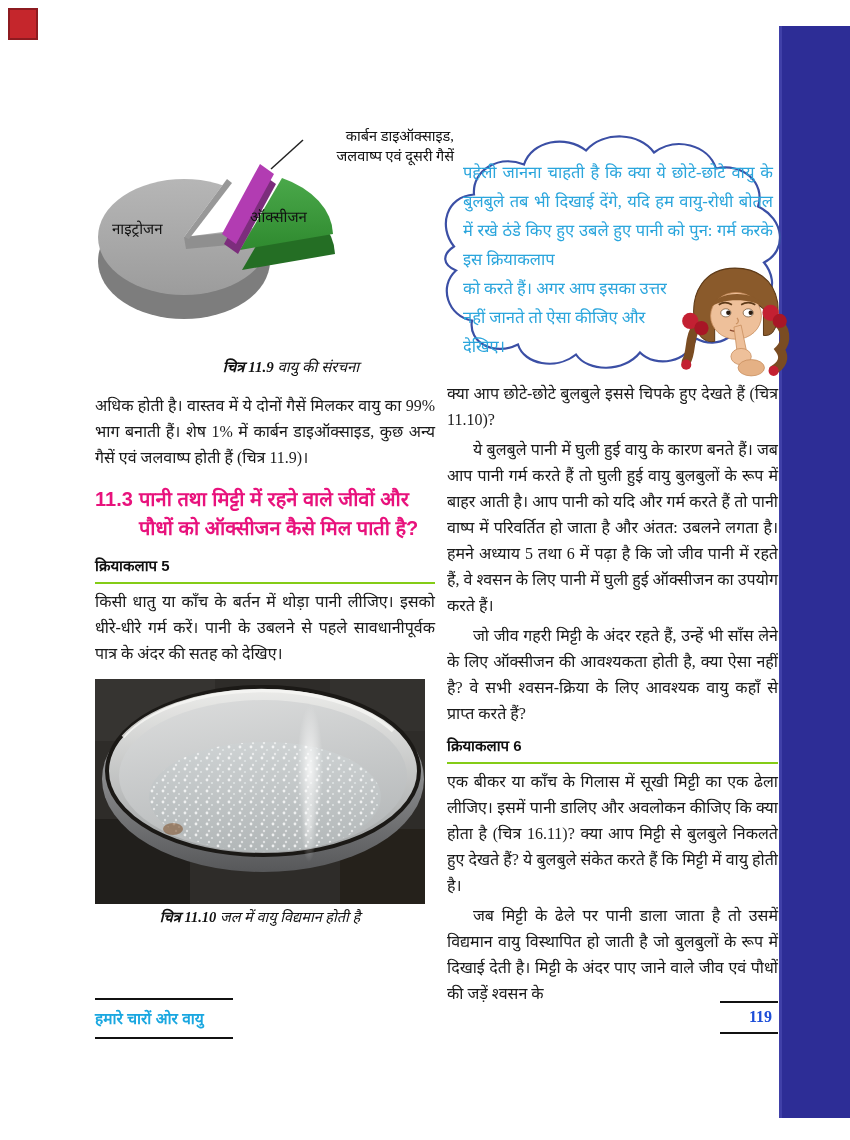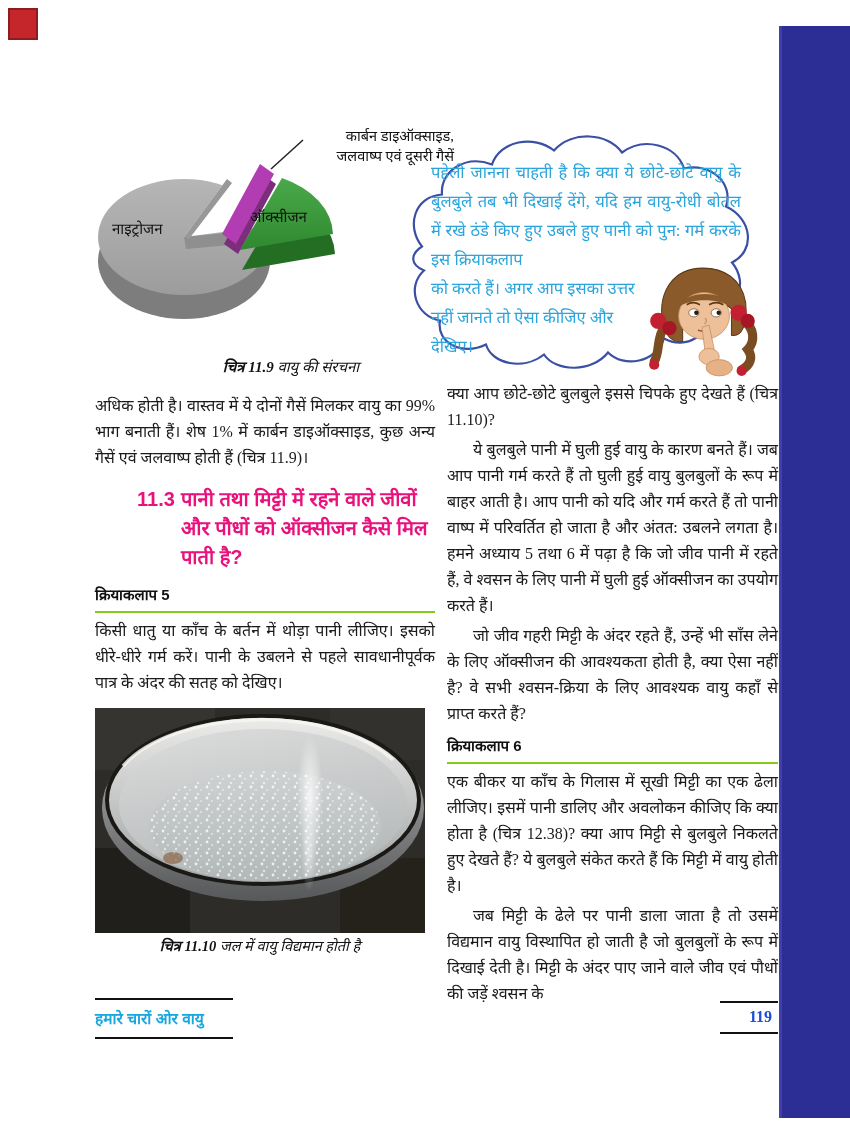--- a/index.html
+++ b/index.html
@@ -17,36 +17,36 @@
   .fig-air .lbl{position:absolute;font-size:15px;color:#111;}
   .lbl-nitrogen{left:22px;top:96px;}
   .lbl-oxygen{left:160px;top:84px;}
   .lbl-other{position:absolute;right:6px;top:4px;width:175px;text-align:right;
              font-size:14.5px;line-height:20px;color:#111;}
   .fig-caption{position:absolute;left:16px;top:234px;width:370px;text-align:center;
                font-size:15px;font-style:italic;color:#111;}
   .fig-caption b{font-weight:bold;}
 
   
-  .bubble{position:absolute;left:404px;top:120px;width:362px;height:268px;}
+  .bubble{position:absolute;left:436px;top:120px;width:362px;height:268px;}
   .bubble-text{position:absolute;left:27px;top:38px;width:310px;
                font-size:16.5px;line-height:29px;color:#2aa5dc;text-align:justify;}
   .bubble-text .part2{display:block;width:215px;text-align:left;}
   .girl{position:absolute;left:238px;top:142px;width:122px;height:120px;}
 
   
   .col-left{position:absolute;left:95px;top:393px;width:340px;}
   .col-right{position:absolute;left:447px;top:381px;width:331px;}
   .body-text{font-size:16px;line-height:26px;text-align:justify;margin:0 0 4px 0;}
   .indent{text-indent:26px;}
 
   .section-head{display:flex;margin:14px 0 10px 0;color:#e8127c;
                 font-family:"Liberation Sans","DejaVu Sans",sans-serif;
                 font-weight:bold;font-size:20px;line-height:29px;}
-  .section-head .num{flex:0 0 44px;margin-left:42px;}
+  .section-head .num{flex:0 0 44px;}
   .section-head .txt{flex:1;}
 
   .activity-head{font-family:"Liberation Sans","DejaVu Sans",sans-serif;
                  font-weight:bold;font-size:15px;color:#111;
                  border-bottom:2px solid #84cc16;padding:2px 0 7px 0;margin:6px 0 5px 0;}
 
   .photo{margin-top:12px;width:330px;height:225px;display:block;}
   .photo-caption{width:330px;text-align:center;font-size:14.5px;font-style:italic;
                  margin-top:2px;color:#111;}
   .photo-caption b{font-weight:bold;}
@@ -211,20 +211,20 @@
       <b>चित्र 11.10</b><span> जल में वायु विद्यमान होती है</span>
     </div>
   </div>
 
   <div class="col-right">
     <p class="body-text">क्या आप छोटे-छोटे बुलबुले इससे चिपके हुए देखते हैं (चित्र 11.10)?</p>
     <p class="body-text indent">ये बुलबुले पानी में घुली हुई वायु के कारण बनते हैं। जब आप पानी गर्म करते हैं तो घुली हुई वायु बुलबुलों के रूप में बाहर आती है। आप पानी को यदि और गर्म करते हैं तो पानी वाष्प में परिवर्तित हो जाता है और अंतत: उबलने लगता है। हमने अध्याय 5 तथा 6 में पढ़ा है कि जो जीव पानी में रहते हैं, वे श्वसन के लिए पानी में घुली हुई ऑक्सीजन का उपयोग करते हैं।</p>
     <p class="body-text indent">जो जीव गहरी मिट्टी के अंदर रहते हैं, उन्हें भी साँस लेने के लिए ऑक्सीजन की आवश्यकता होती है, क्या ऐसा नहीं है? वे सभी श्वसन-क्रिया के लिए आवश्यक वायु कहाँ से प्राप्त करते हैं?</p>
 
     <div class="activity-head">क्रियाकलाप 6</div>
-    <p class="body-text">एक बीकर या काँच के गिलास में सूखी मिट्टी का एक ढेला लीजिए। इसमें पानी डालिए और अवलोकन कीजिए कि क्या होता है (चित्र 12.38)? क्या आप मिट्टी से बुलबुले निकलते हुए देखते हैं? ये बुलबुले संकेत करते हैं कि मिट्टी में वायु होती है।</p>
+    <p class="body-text">एक बीकर या काँच के गिलास में सूखी मिट्टी का एक ढेला लीजिए। इसमें पानी डालिए और अवलोकन कीजिए कि क्या होता है (चित्र 16.11)? क्या आप मिट्टी से बुलबुले निकलते हुए देखते हैं? ये बुलबुले संकेत करते हैं कि मिट्टी में वायु होती है।</p>
     <p class="body-text indent">जब मिट्टी के ढेले पर पानी डाला जाता है तो उसमें विद्यमान वायु विस्थापित हो जाती है जो बुलबुलों के रूप में दिखाई देती है। मिट्टी के अंदर पाए जाने वाले जीव एवं पौधों की जड़ें श्वसन के</p>
   </div>
 
   <div class="footer-left">हमारे चारों ओर वायु</div>
   <div class="footer-page">119</div>
 
 </div>
 
 </body></html>

